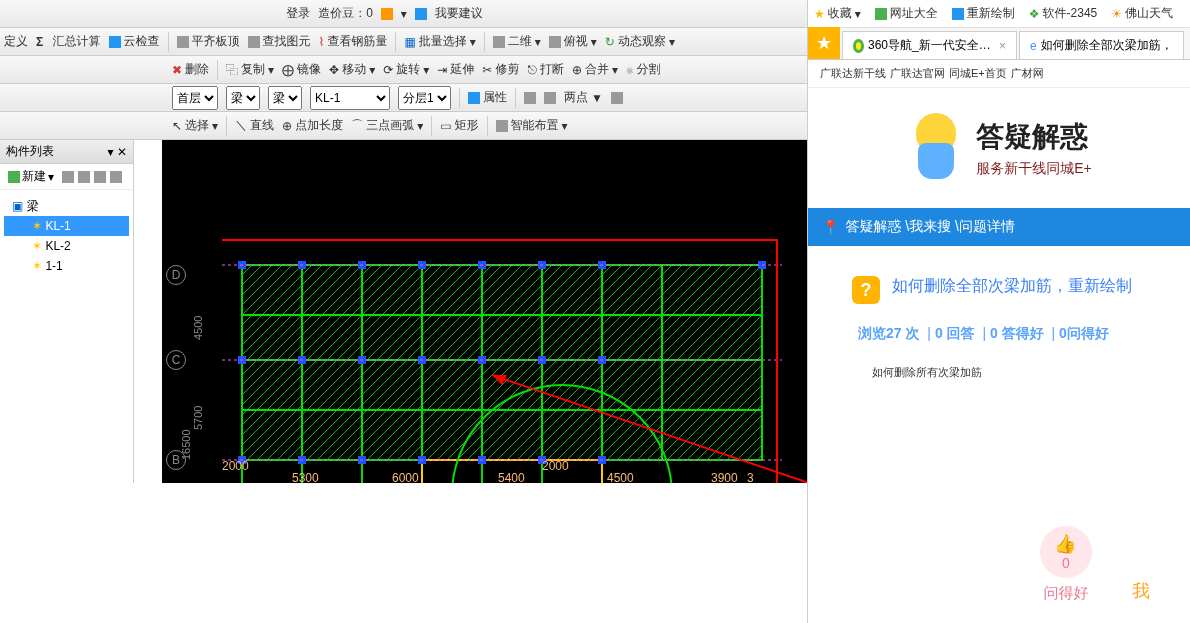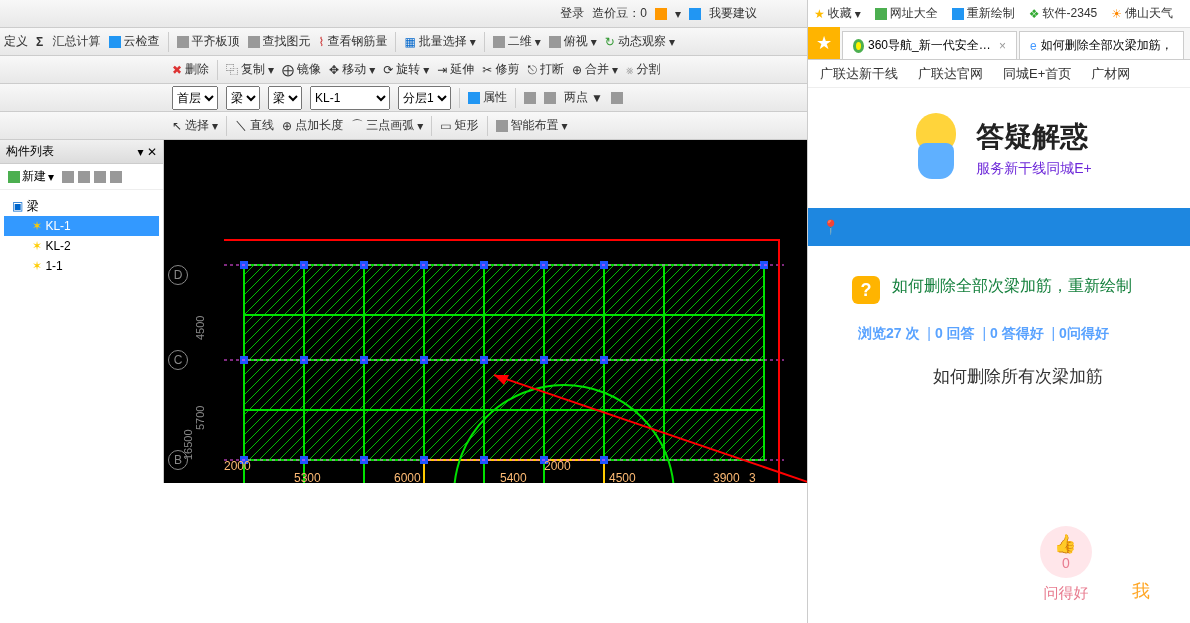--- a/index.html
+++ b/index.html
@@ -3,27 +3,27 @@
 <meta charset="utf-8">
 <style>
 * { margin: 0; padding: 0; box-sizing: border-box; font-family: "Microsoft YaHei", sans-serif; }
 body { width: 1190px; height: 623px; overflow: hidden; display: flex; background: #fff; }
 
 
 .app-left { width: 808px; height: 100%; display: flex; flex-direction: column; border-right: 1px solid #ccc; }
 
 
 .toolbar-row { display: flex; align-items: center; height: 28px; background: linear-gradient(#f8f8f8, #e8e8e8); border-bottom: 1px solid #ccc; padding: 0 4px; gap: 8px; font-size: 12px; color: #333; }
-.toolbar-row.row0 { justify-content: flex-end; padding-right: 50px; padding-left: 12px; }
+.toolbar-row.row0 { justify-content: center; padding-right: 50px; padding-left: 12px; }
 .toolbar-item { display: inline-flex; align-items: center; gap: 3px; white-space: nowrap; cursor: pointer; }
 .sep { width: 1px; height: 20px; background: #ccc; }
 select.tb-select { font-size: 12px; height: 24px; }
 
 
-.left-panel { width: 164px; height: calc(100% - 140px); float: left; border-right: 1px solid #ccc; background: #fff; font-size: 12px; }
+.left-panel { width: 134px; height: calc(100% - 140px); float: left; border-right: 1px solid #ccc; background: #fff; font-size: 12px; }
 .panel-header { height: 24px; background: linear-gradient(#f0f0f0,#dcdcdc); display: flex; align-items: center; padding-left: 6px; border-bottom: 1px solid #ccc; }
 .panel-btns { height: 26px; display: flex; align-items: center; gap: 4px; padding-left: 4px; border-bottom: 1px solid #eee; }
 .panel-btn { display: inline-flex; align-items: center; gap: 2px; cursor: pointer; padding: 2px 4px; }
 .search-row { height: 26px; display: flex; align-items: center; padding: 2px; border-bottom: 1px solid #eee; }
 .search-row input { flex: 1; height: 20px; font-size: 12px; border: 1px solid #ccc; padding-left: 4px; }
 .search-row .sbtn { width: 20px; height: 20px; display: flex; align-items: center; justify-content: center; cursor: pointer; }
 .tree { padding: 6px 4px; }
 .tree-item { display: flex; align-items: center; height: 20px; padding-left: 8px; cursor: pointer; }
 .tree-item.child { padding-left: 28px; }
 .tree-item.selected { background: #3399ff; color: #fff; }
@@ -39,39 +39,39 @@
 .browser-right { flex: 1; height: 100%; display: flex; flex-direction: column; }
 .fav-bar { height: 28px; display: flex; align-items: center; gap: 14px; padding-left: 6px; font-size: 12px; border-bottom: 1px solid #e0e0e0; }
 .fav-item { display: inline-flex; align-items: center; gap: 3px; cursor: pointer; color: #333; }
 .tabs-bar { height: 32px; display: flex; align-items: flex-end; background: #f6f6f6; border-bottom: 1px solid #ccc; }
 .star-box { width: 32px; height: 32px; background: #ffb400; display: flex; align-items: center; justify-content: center; color: #fff; font-size: 18px; }
 .tab { height: 28px; display: flex; align-items: center; padding: 0 10px; border: 1px solid #ccc; border-bottom: none; background: #fff; font-size: 12px; margin-left: 2px; cursor: pointer; max-width: 175px; }
 .tab .close { margin-left: 6px; color: #999; }
 .tab.nav360 .favicon { width: 14px; height: 14px; border-radius: 50%; background: #4CAF50; margin-right: 4px; position: relative; }
 .tab.nav360 .favicon::after { content: ""; position: absolute; inset: 3px; border-radius: 50%; background: #fff200; }
 .tab.active { background: #fff; }
-.link-bar { height: 28px; display: flex; align-items: center; gap: 20px; padding-left: 12px; font-size: 13px; border-bottom: 1px solid #eee; }
+.link-bar { height: 28px; display: flex; align-items: center; gap: 4px; padding-left: 12px; font-size: 11px; border-bottom: 1px solid #eee; }
 .link-bar a { color: #333; text-decoration: none; cursor: pointer; }
 
 .banner { height: 120px; display: flex; align-items: center; justify-content: center; gap: 10px; }
 .mascot { width: 60px; height: 70px; position: relative; }
 .mascot .head { position: absolute; top: 0; left: 10px; width: 40px; height: 40px; background: #ffd43b; border-radius: 50% 50% 45% 45%; }
 .mascot .body { position: absolute; top: 30px; left: 12px; width: 36px; height: 36px; background: #5fb0ff; border-radius: 8px 8px 14px 14px; }
 .banner-text h2 { font-size: 28px; font-weight: bold; color: #222; }
-.banner-text p { font-size: 14px; color: #6d28d9; margin-top: 4px; }
+.banner-text p { font-size: 14px; color: #7f1d1d; margin-top: 4px; }
 
 .breadcrumb-bar { height: 38px; background: #1e87e0; color: #fff; display: flex; align-items: center; padding-left: 14px; font-size: 14px; }
 .breadcrumb-bar .pin { margin-right: 6px; }
 
 .qa-area { padding: 20px 14px 0 44px; position: relative; }
 .q-icon { position: absolute; left: 44px; top: 30px; width: 28px; height: 28px; background: #ffb400; color: #fff; border-radius: 6px; display: flex; align-items: center; justify-content: center; font-size: 18px; font-weight: bold; }
-.q-title { margin-left: 40px; font-size: 16px; color: #15803d; padding-top: 10px; }
+.q-title { margin-left: 40px; font-size: 16px; color: #3b82f6; padding-top: 10px; }
 .q-meta { margin-left: 6px; margin-top: 28px; font-size: 14px; color: #5aa3ff; }
 .q-meta span { margin-right: 4px; font-weight: bold; }
-.q-body { margin-left: 8px; margin-top: 22px; font-size: 17px; color: #333; text-align: center; }
+.q-body { margin-left: 20px; margin-top: 22px; font-size: 11px; color: #333; }
 
 .vote-box { position: absolute; right: 40px; bottom: 20px; display: flex; align-items: flex-end; gap: 40px; }
 .vote-circle { width: 52px; height: 52px; border-radius: 50%; background: #ffe6ea; display: flex; flex-direction: column; align-items: center; justify-content: center; color: #e87b8f; font-size: 14px; }
 .vote-circle .thumb { font-size: 18px; }
 .vote-label { margin-top: 6px; color: #e87b8f; font-size: 15px; text-align: center; }
 .vote-other { color: #ffa726; font-size: 18px; }
 
 
 .sq { width: 12px; height: 12px; display: inline-block; }
 .sq.green{background:#4CAF50;} .sq.blue{background:#2196F3;} .sq.orange{background:#FF9800;} .sq.gray{background:#999;}
@@ -357,20 +357,21 @@
         <div class="body"></div>
       </div>
     <div class="banner-text">
       <h2>答疑解惑</h2>
       <p>服务新干线同城E+</p>
     </div>
   </div>
 
   <div class="breadcrumb-bar">
     <span class="pin">📍</span>
+    <span>答疑解惑 \我来搜 \问题详情</span>
   </div>
 
   <div class="qa-area" style="flex:1;position:relative">
     <div class="q-icon">?</div>
     <div class="q-title">如何删除全部次梁加筋，重新绘制</div>
     <div class="q-meta">
       <span>浏览27 次</span> | <span>0 回答</span> | <span>0 答得好</span> | <span>0问得好</span>
     </div>
     <div class="q-body">如何删除所有次梁加筋</div>
 

